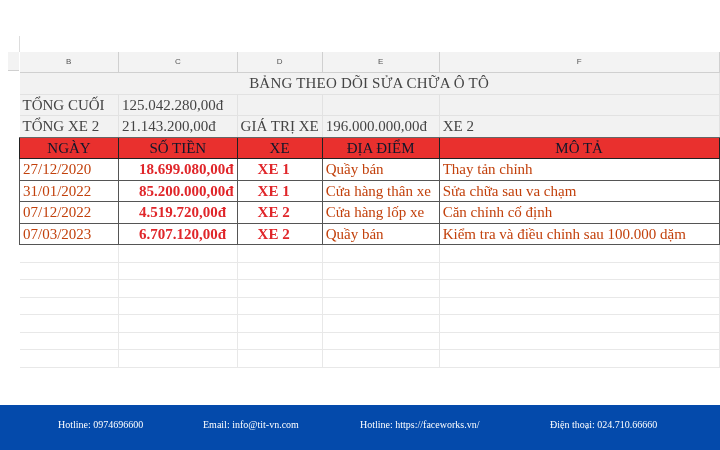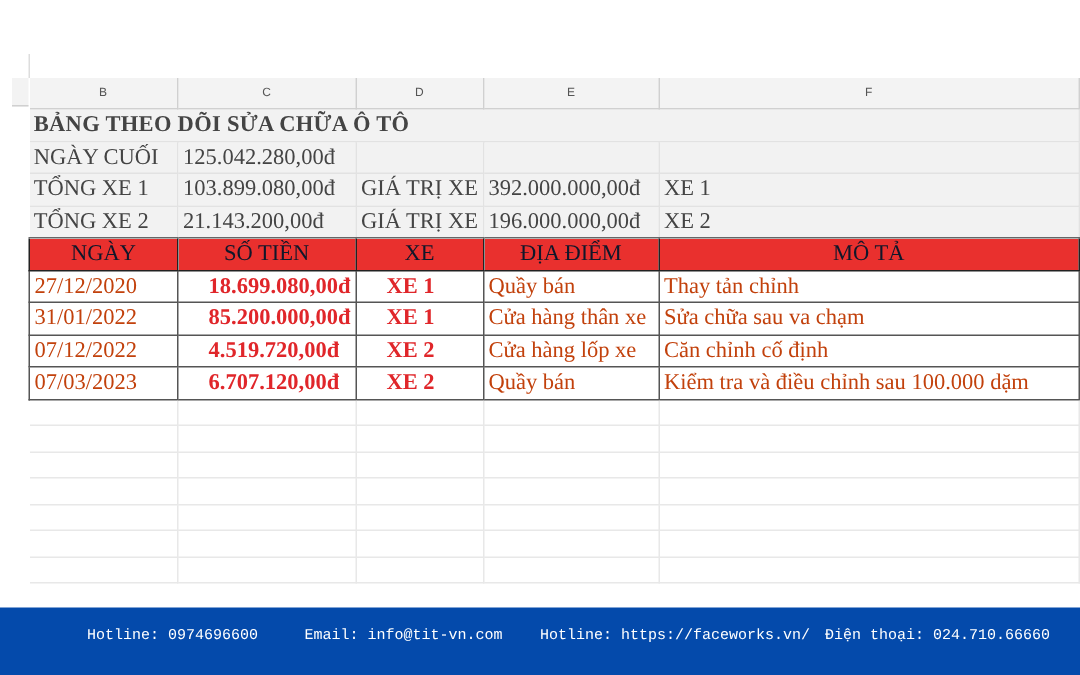--- a/index.html
+++ b/index.html
@@ -9,32 +9,32 @@
   .sheet { position: absolute; left: 0; top: 0; width: 720px; height: 405px; background: #fff; }
   .top-strip { position: absolute; left: 19px; top: 36px; width: 1px; height: 16px; background: #ddd; }
   .corner { position: absolute; left: 8px; top: 52px; width: 11px; height: 19px; background: #f3f3f3; border-bottom: 1px solid #d0d0d0; }
 
   .grid { position: absolute; left: 19px; top: 52px; border-collapse: collapse; table-layout: fixed; }
   .grid td { overflow: hidden; white-space: nowrap; padding: 0 3px; font-size: 15px; height: 21.5px; line-height: 20px; vertical-align: middle; border-right: 1px solid #e2e2e2; border-bottom: 1px solid #e2e2e2; }
 
   .colhdr td { background: #f3f3f3; color: #555; font-family: "Liberation Sans", sans-serif; font-size: 8px; text-align: center; height: 19px; border-right: 1px solid #d0d0d0; border-bottom: 1px solid #d0d0d0; }
 
   .gray td { background: #f2f2f2; color: #444; }
-  .title-cell { text-align: left; color: #e03030; font-weight: bold; font-size: 15px; letter-spacing: 0.2px; }
+  .title-cell { text-align: center; color: #e03030; font-weight: normal; font-size: 15px; letter-spacing: 0.2px; }
   .money-brown { color: #8a4a1e; margin-left: 31px; }
   .bottom-border td { border-bottom: 1.5px solid #666; }
 
   .thead td { background: #e9302e; color: #0f172a; text-align: center; font-size: 15px; border: 1px solid #222; }
   .data td { background: #fff; color: #c2410c; border-bottom: 1.5px solid #555; border-right: 1px solid #555; }
   .data td:first-child { border-left: 1px solid #555; }
   .data td.amt, .data td.car { color: #e0262a; font-weight: bold; padding-left: 20px; }
 
   .empty td { background: #fff; height: 17.5px; border-right: 1px solid #e8e8e8; border-bottom: 1px solid #e8e8e8; }
 
-  .footer { position: absolute; left: 0; top: 405px; width: 720px; height: 45px; background: #044aab; color: #fff; font-family: Liberation Mono, monospace; font-size: 10px; }
+  .footer { position: absolute; left: 0; top: 405px; width: 720px; height: 45px; background: #044aab; color: #fff; font-family: Liberation Serif, serif; font-size: 10px; }
   .footer span { position: absolute; top: 14px; white-space: nowrap; }
 </style>
 </head>
 <body>
 
 <div class="sheet">
   <div class="top-strip"></div>
   <div class="corner"></div>
 
   <table class="grid">
@@ -53,34 +53,27 @@
       <td>D</td>
       <td>E</td>
       <td>F</td>
     </tr>
 
     <tr class="gray">
       <td colspan="5" class="title-cell">BẢNG THEO DÕI SỬA CHỮA Ô TÔ</td>
     </tr>
 
     <tr class="gray">
-      <td>NGÀY CUỐI</td>
+      <td>TỔNG CUỐI</td>
       <td class="money-brown">125.042.280,00đ</td>
       <td></td>
       <td></td>
       <td></td>
     </tr>
 
-    <tr class="gray">
-      <td>TỔNG XE 1</td>
-      <td class="money-brown">103.899.080,00đ</td>
-      <td>GIÁ TRỊ XE</td>
-      <td class="money-brown">392.000.000,00đ</td>
-      <td>XE 1</td>
-    </tr>
 
     <tr class="gray bottom-border">
       <td>TỔNG XE 2</td>
       <td class="money-brown">21.143.200,00đ</td>
       <td>GIÁ TRỊ XE</td>
       <td class="money-brown">196.000.000,00đ</td>
       <td>XE 2</td>
     </tr>
 
     <tr class="thead">

